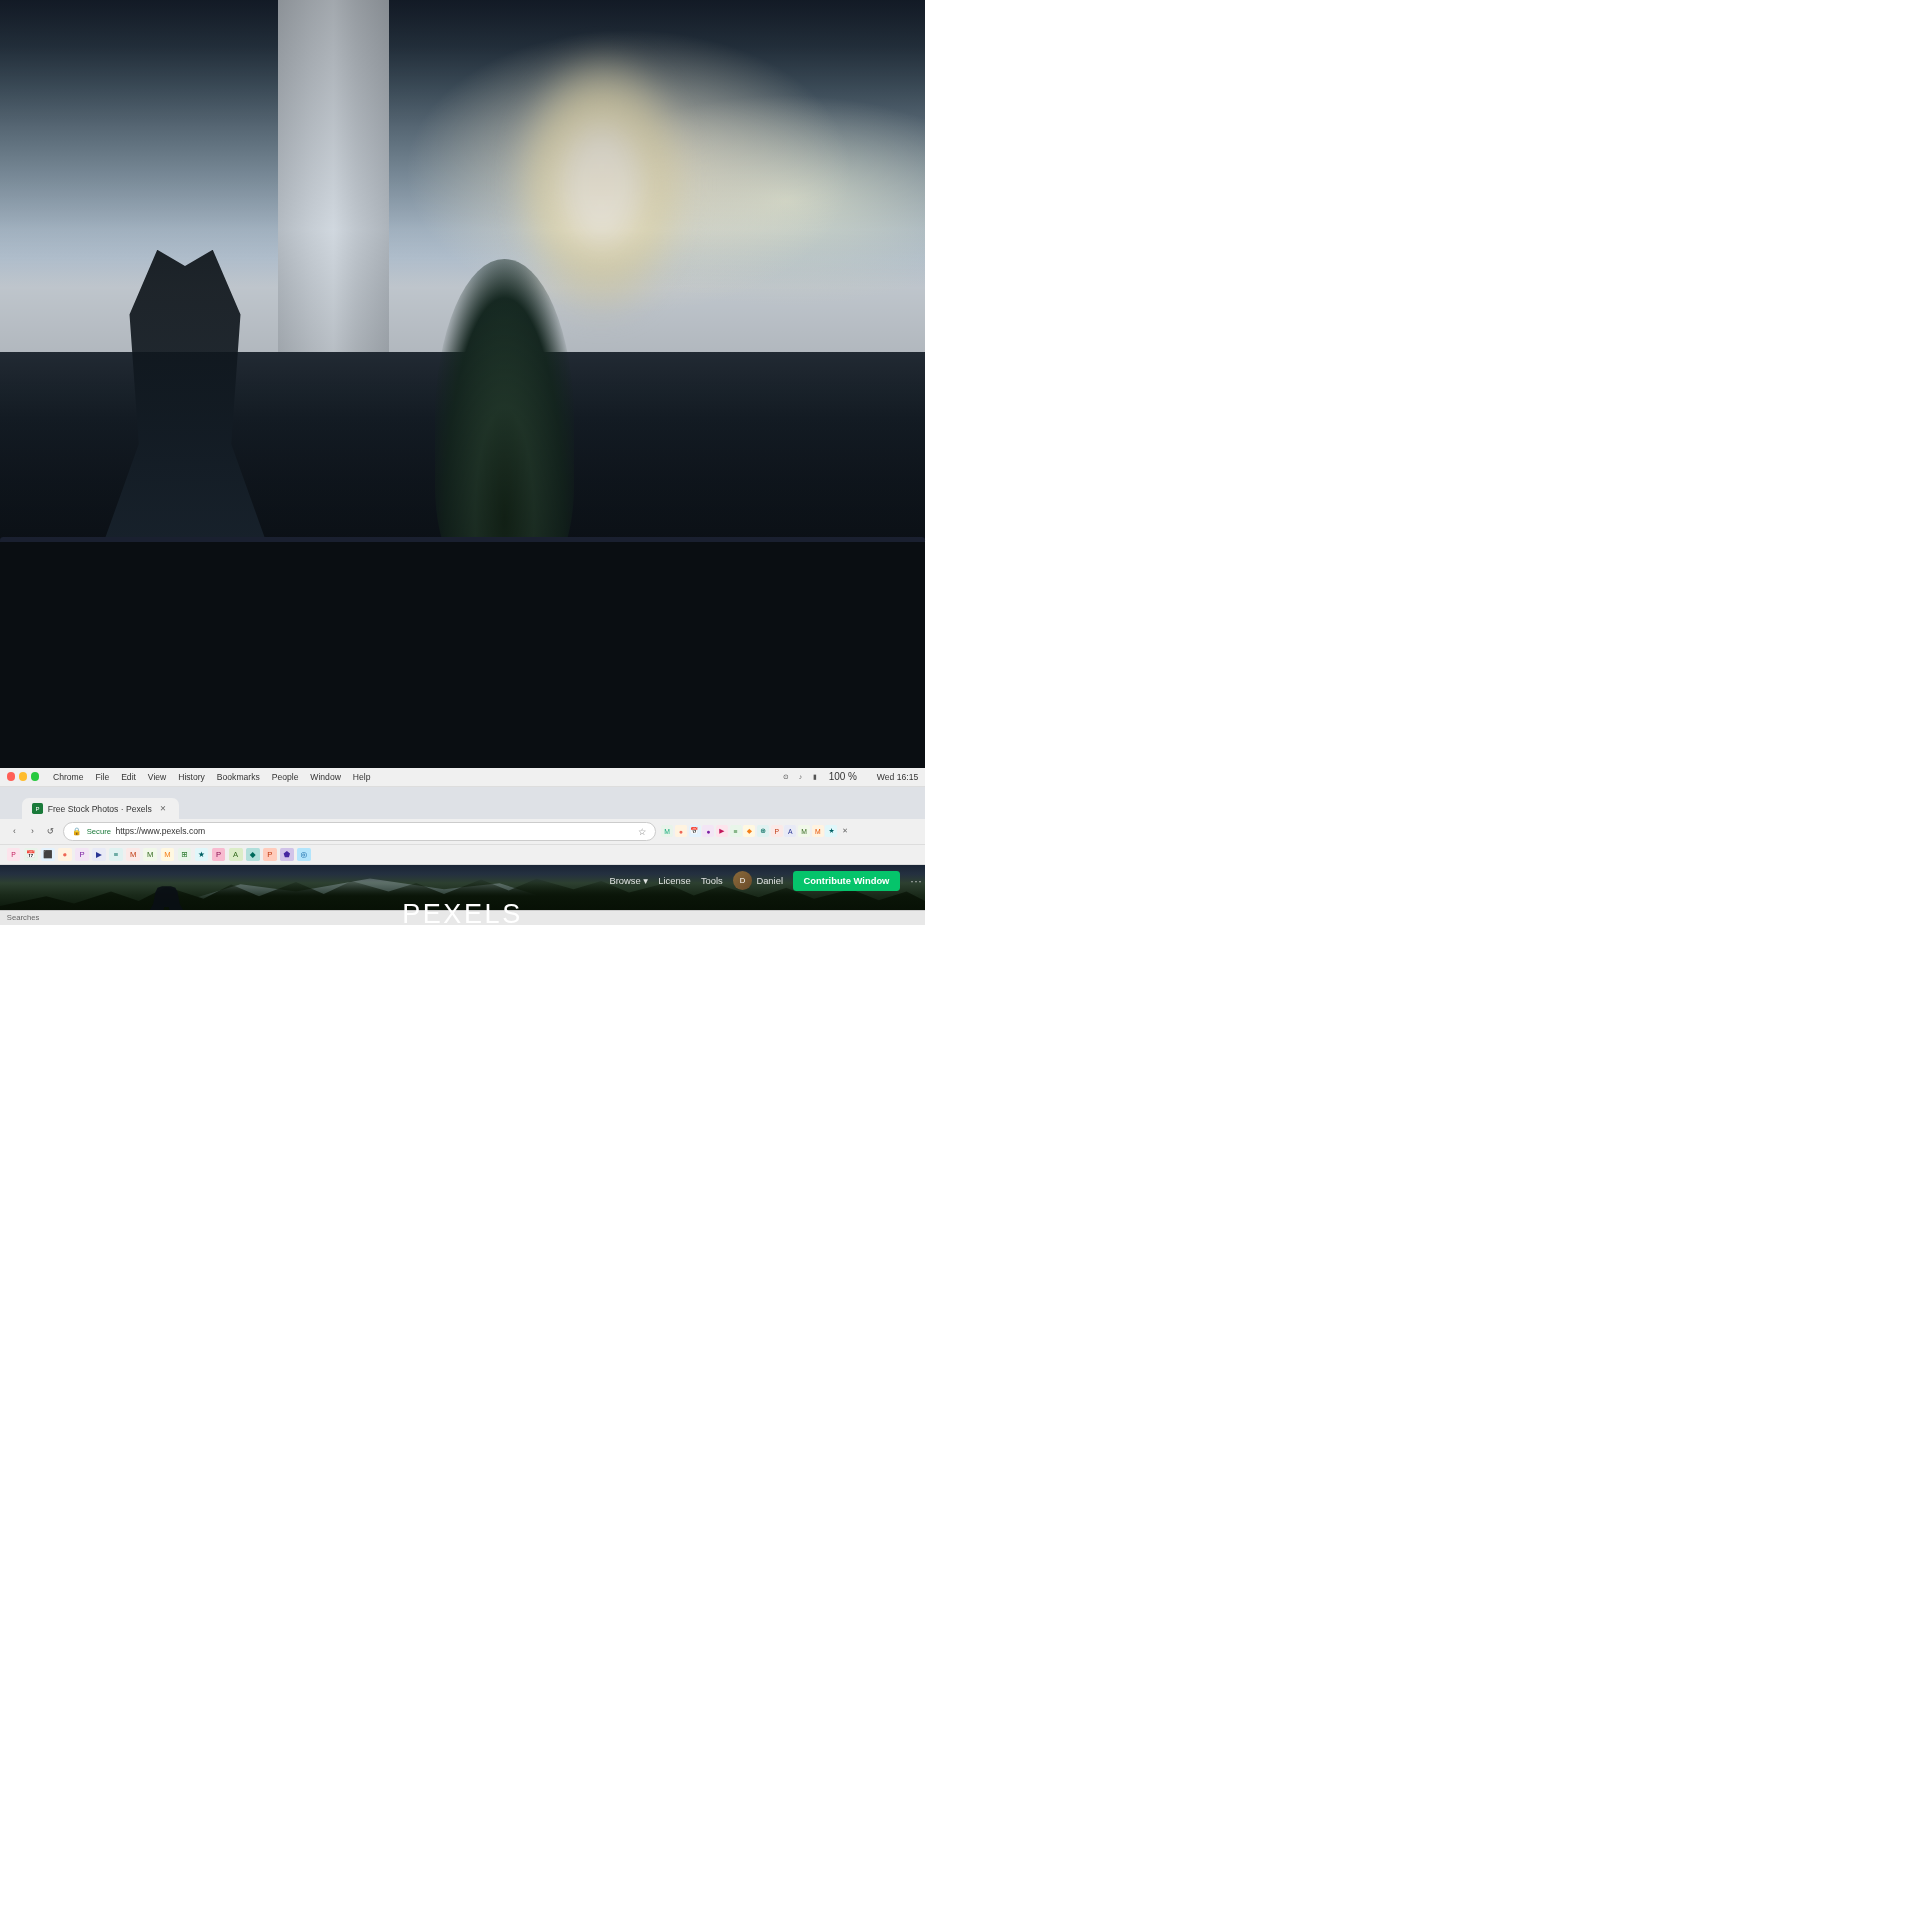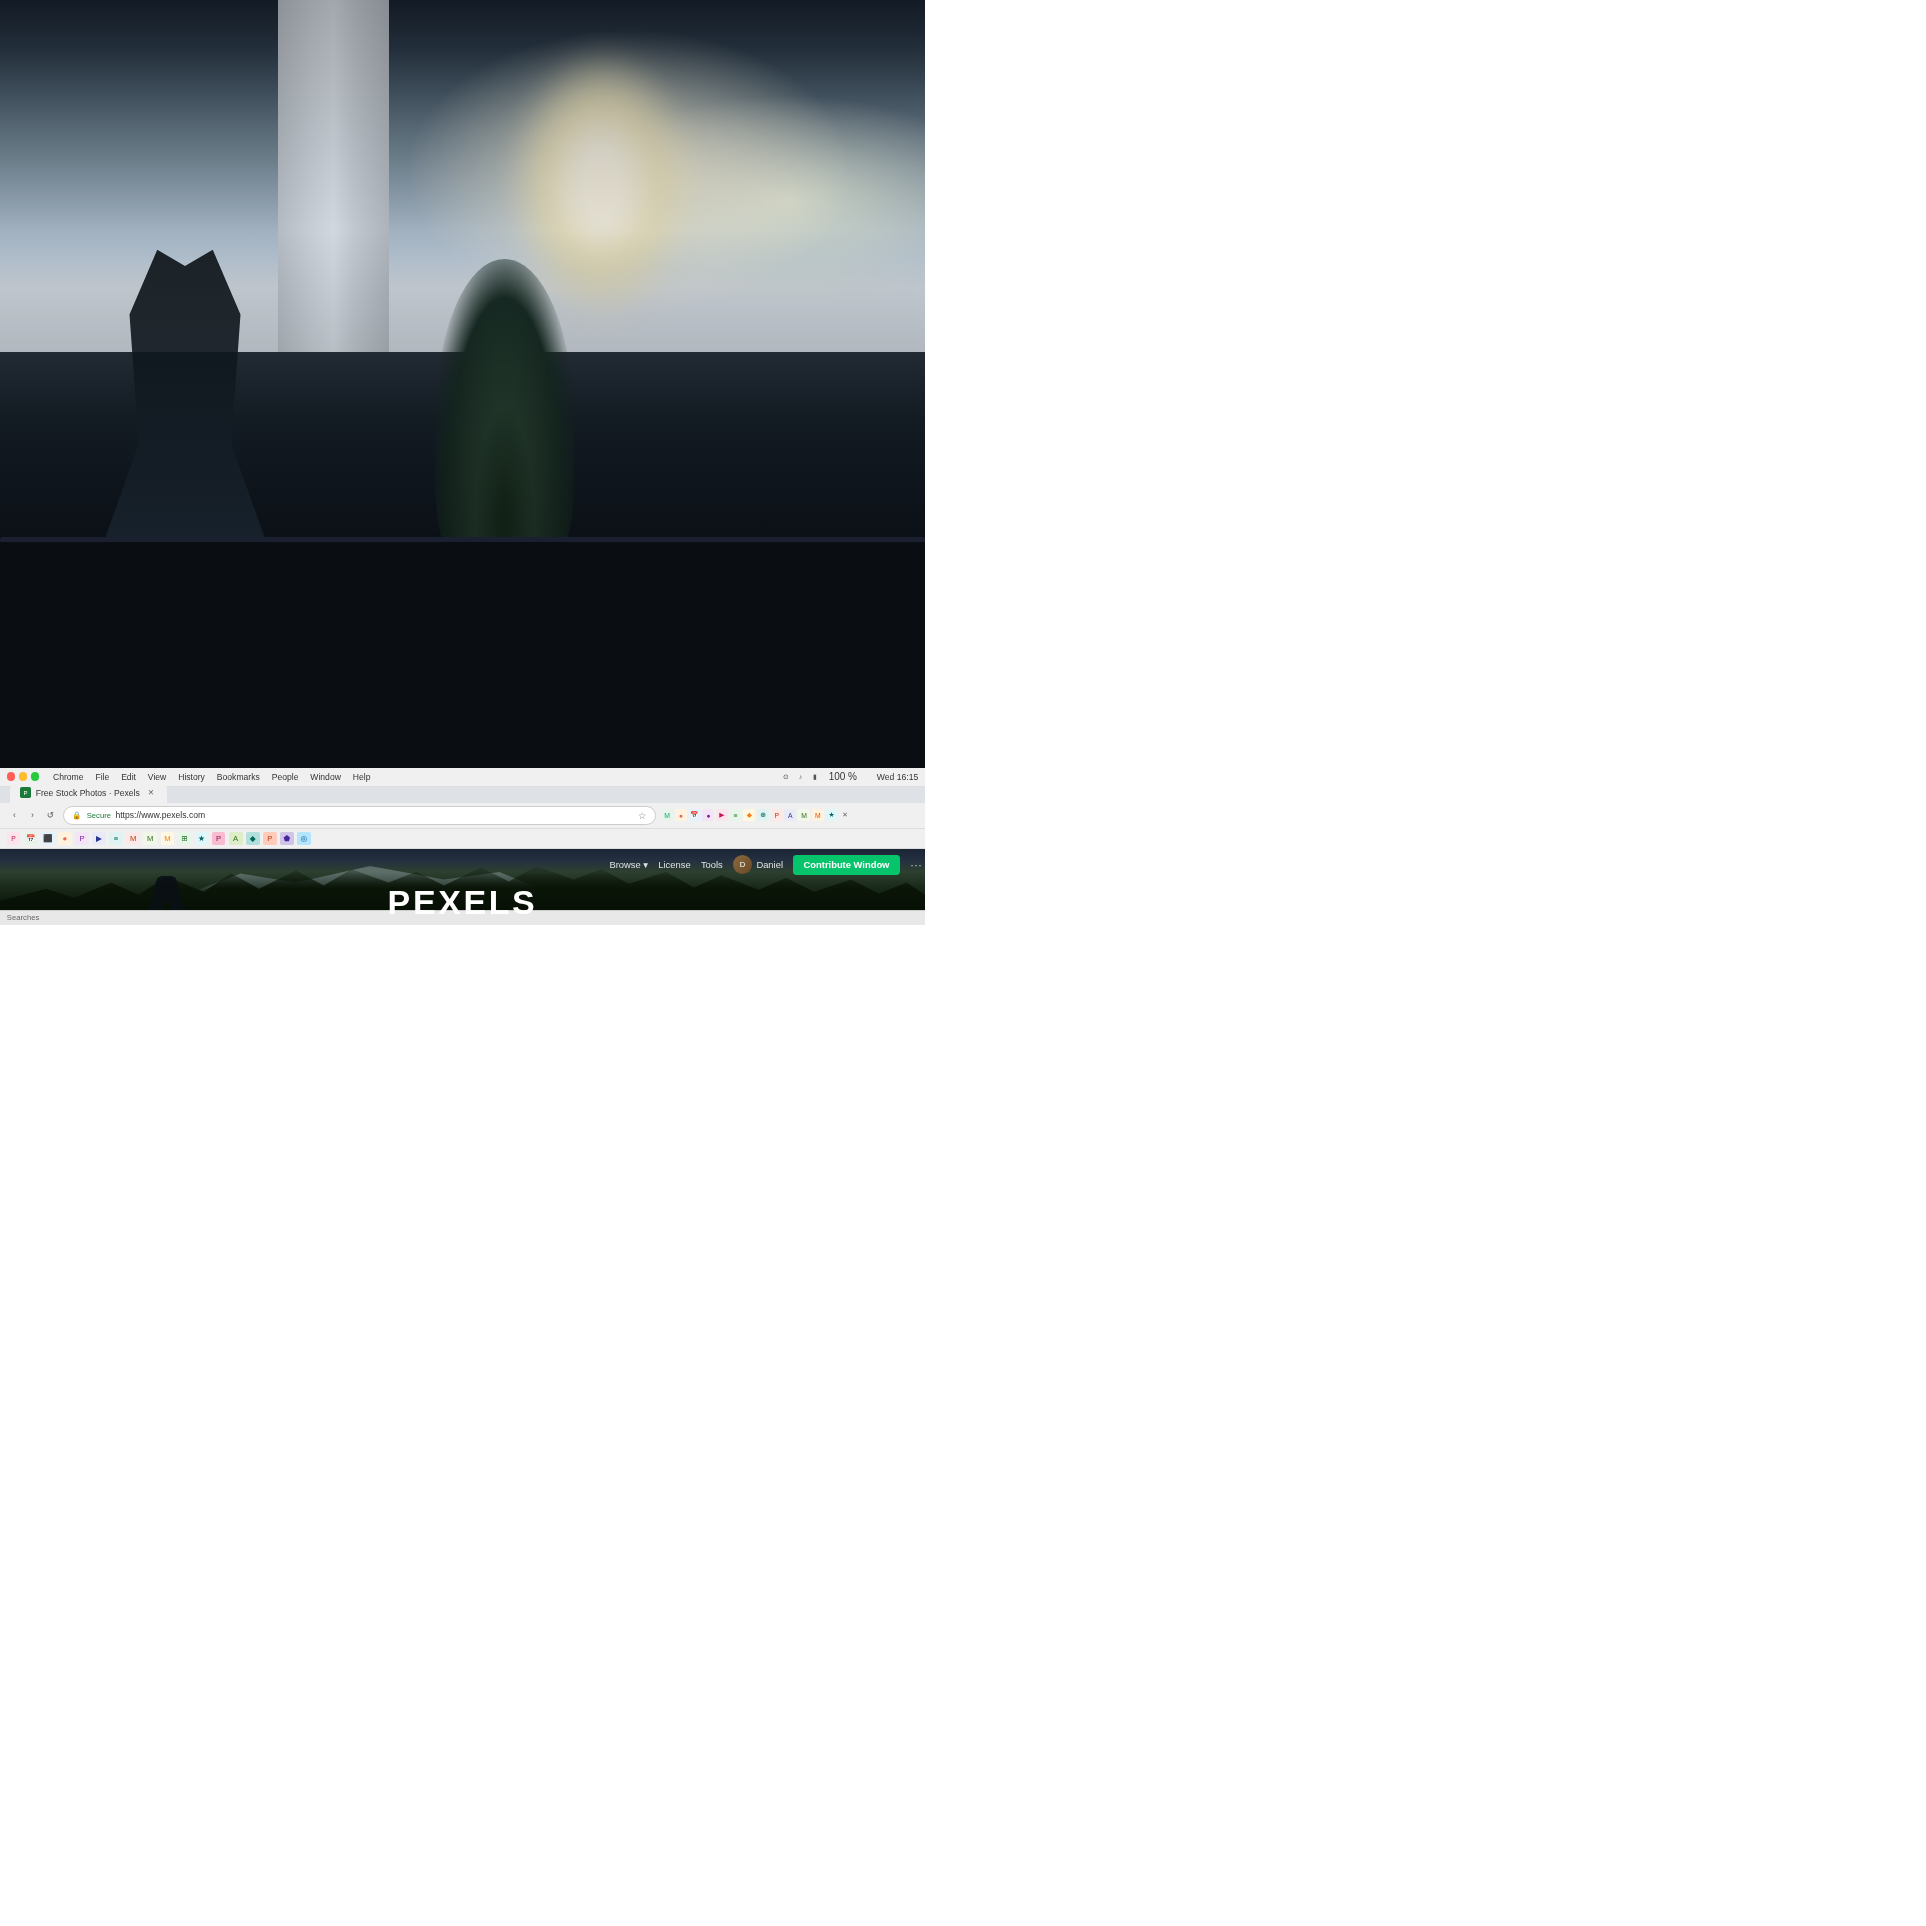--- a/index.html
+++ b/index.html
@@ -114,24 +114,24 @@
       height: 41%;
       background: #be185d;
       display: flex;
       flex-direction: column;
       border-radius: 24px;
     }
 
     
     .chrome-tab-bar {
       background: #dee1e6;
-      height: 16px;
+      height: 32px;
       display: flex;
       align-items: flex-end;
-      padding: 0 10px;
+      padding: 0 22px;
       flex-shrink: 0;
     }
 
     .chrome-tab {
       background: #f0f0f0;
       border-radius: 6.8px 6.8px 0 0;
       padding: 3.4px 10.3px;
       font-size: 8.6px;
       color: #333;
       display: flex;
@@ -455,22 +455,22 @@
       top: 34px;
       left: 50%;
       transform: translateX(-50%);
       text-align: center;
       z-index: 10;
       width: 70%;
     }
 
     .pexels-logo {
       color: white;
-      font-size: 34px;
-      font-weight: 700;
+      font-size: 27px;
+      font-weight: 400;
       letter-spacing: 2.6px;
       text-transform: uppercase;
       margin-bottom: 3px;
     }
 
     
     .taskbar {
       position: absolute;
       bottom: 0;
       left: 0;

